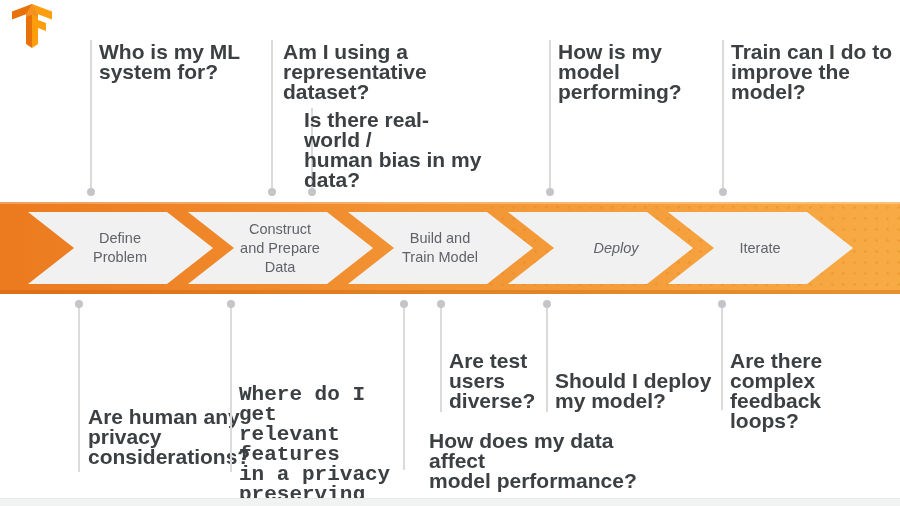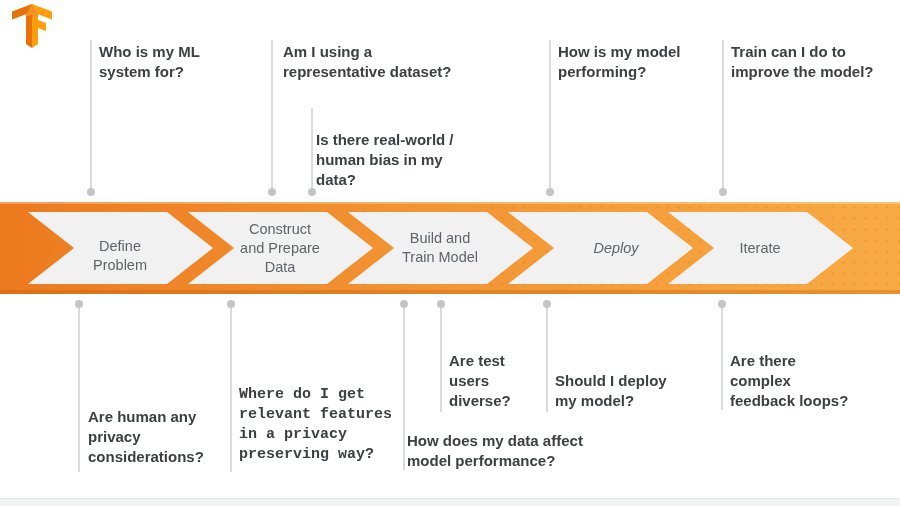--- a/index.html
+++ b/index.html
@@ -32,21 +32,21 @@
   .chev-label {
     position:absolute; top:10px; height:72px; width:150px;
     display:flex; align-items:center; justify-content:center; text-align:center;
     color:#5f6368; font-size:14.5px; line-height:19px; white-space:pre-line;
   }
 
   
   .vline { position:absolute; width:2px; background:#dadbdc; }
   .dot   { position:absolute; width:8px; height:8px; border-radius:50%; background:#c3c5c8; }
   .q {
-    position:absolute; color:#3c4043; font-weight:700; font-size:15px;
+    position:absolute; color:#3c4043; font-weight:700; font-size:21px;
     line-height:20px; white-space:pre-line;
   }
 
   
   .footer-strip {
     position:absolute; left:0; bottom:0; width:100%; height:8px;
     background:#f1f2f2; border-top:1px solid #e7e8e8;
   }
 </style>
 </head>
@@ -65,21 +65,21 @@
   <div class="q" style="left:99px; top:42px; width:160px;">Who is my ML
 system for?</div>
 
   <div class="vline" style="left:271px; top:40px; height:152px;"></div>
   <div class="dot" style="left:268px; top:188px;"></div>
   <div class="q" style="left:283px; top:42px; width:215px;">Am I using a
 representative dataset?</div>
 
   <div class="vline" style="left:311px; top:108px; height:84px;"></div>
   <div class="dot" style="left:308px; top:188px;"></div>
-  <div class="q" style="left:316px; top:110px; width:180px;margin-top:20px;">Is there real-world /
+  <div class="q" style="left:304px; top:110px; width:180px;">Is there real-world /
 human bias in my
 data?</div>
 
   <div class="vline" style="left:549px; top:40px; height:152px;"></div>
   <div class="dot" style="left:546px; top:188px;"></div>
   <div class="q" style="left:558px; top:42px; width:160px;">How is my model
 performing?</div>
 
   <div class="vline" style="left:722px; top:40px; height:152px;"></div>
   <div class="dot" style="left:719px; top:188px;"></div>
@@ -87,21 +87,21 @@
 improve the model?</div>
 
   <div class="band">
     <div class="band-texture"></div>
     <div class="chev" style="left:28px;  width:185px;"></div>
     <div class="chev" style="left:188px; width:185px;"></div>
     <div class="chev" style="left:348px; width:185px;"></div>
     <div class="chev" style="left:508px; width:185px;"></div>
     <div class="chev" style="left:668px; width:185px;"></div>
 
-    <div class="chev-label" style="left:45px;margin-top:8px;">Define
+    <div class="chev-label" style="left:45px;">Define
 Problem</div>
     <div class="chev-label" style="left:205px;">Construct
 and Prepare
 Data</div>
     <div class="chev-label" style="left:365px;">Build and
 Train Model</div>
     <div class="chev-label" style="left:541px;font-style:italic;">Deploy</div>
     <div class="chev-label" style="left:685px;">Iterate</div>
   </div>
 
@@ -113,21 +113,21 @@
 
   <div class="vline" style="left:230px; top:302px; height:170px;"></div>
   <div class="dot" style="left:227px; top:300px;"></div>
   <div class="q" style="left:239px; top:385px; width:175px;font-family:Liberation Mono, monospace;">Where do I get
 relevant features
 in a privacy
 preserving way?</div>
 
   <div class="vline" style="left:403px; top:302px; height:168px;"></div>
   <div class="dot" style="left:400px; top:300px;"></div>
-  <div class="q" style="left:407px; top:431px; width:240px;">How does my data affect
+  <div class="q" style="left:429px; top:431px; width:240px;">How does my data affect
 model performance?</div>
 
   <div class="vline" style="left:440px; top:302px; height:110px;"></div>
   <div class="dot" style="left:437px; top:300px;"></div>
   <div class="q" style="left:449px; top:351px; width:110px;">Are test
 users
 diverse?</div>
 
   <div class="vline" style="left:546px; top:302px; height:110px;"></div>
   <div class="dot" style="left:543px; top:300px;"></div>

